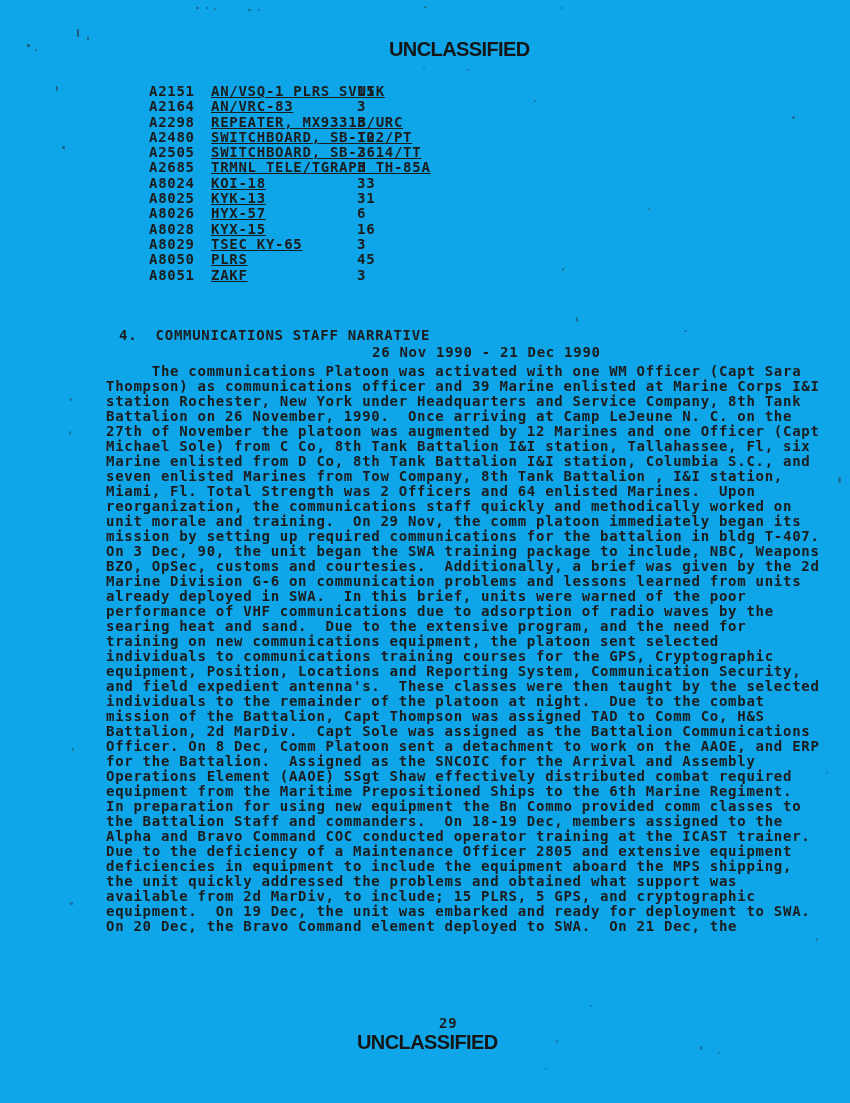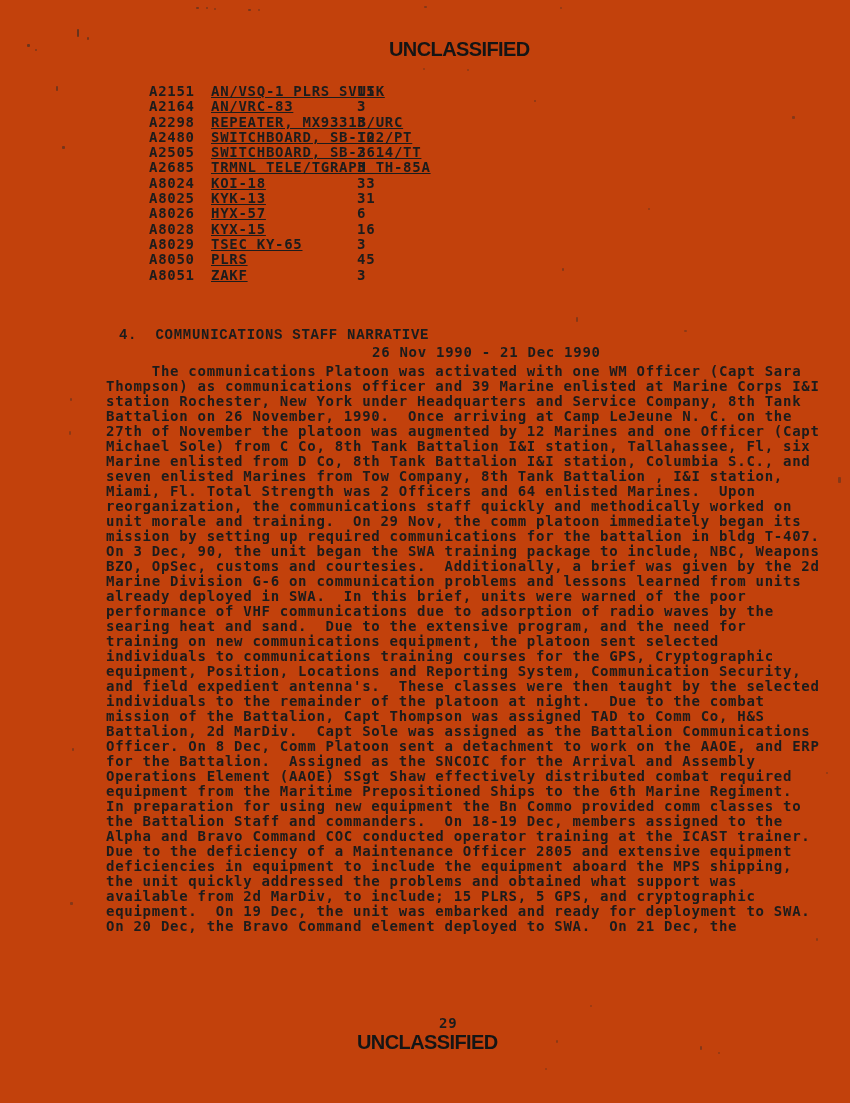--- a/index.html
+++ b/index.html
@@ -1,21 +1,21 @@
 <!DOCTYPE html>
 <html><head>
 <meta charset="utf-8">
 <style>
   html, body { margin: 0; padding: 0; background: #e8e8e6; }
   .page {
     position: relative;
     width: 850px;
     height: 1103px;
     margin: 0 auto;
-    background: #c2410c;
+    background: #0ea5e9;
     overflow: hidden;
   }
   .mono {
     font-family: "DejaVu Sans Mono", monospace;
     font-weight: bold;
     font-size: 14px;
     letter-spacing: 0.72px;
     color: #1c1c1c;
     padding-left: 27px;
   }
@@ -39,21 +39,20 @@
   .eq-row { position: relative; height: 15.3px; }
   .eq-row span { position: absolute; top: 0; white-space: pre; }
   .eq-code { left: 122px; }
   .eq-name { left: 184px; text-decoration: underline; }
   .eq-qty  { left: 330px; width: 94px; text-align: left; }
   .heading-line {
     position: absolute;
     left: 92px;
     top: 327px;
     white-space: pre;
-    font-family: Liberation Mono, monospace;
   }
   .date-line {
     position: absolute;
     left: 345px;
     top: 344px;
     white-space: pre;
   }
   .narrative {
     position: absolute;
     left: 79px;

